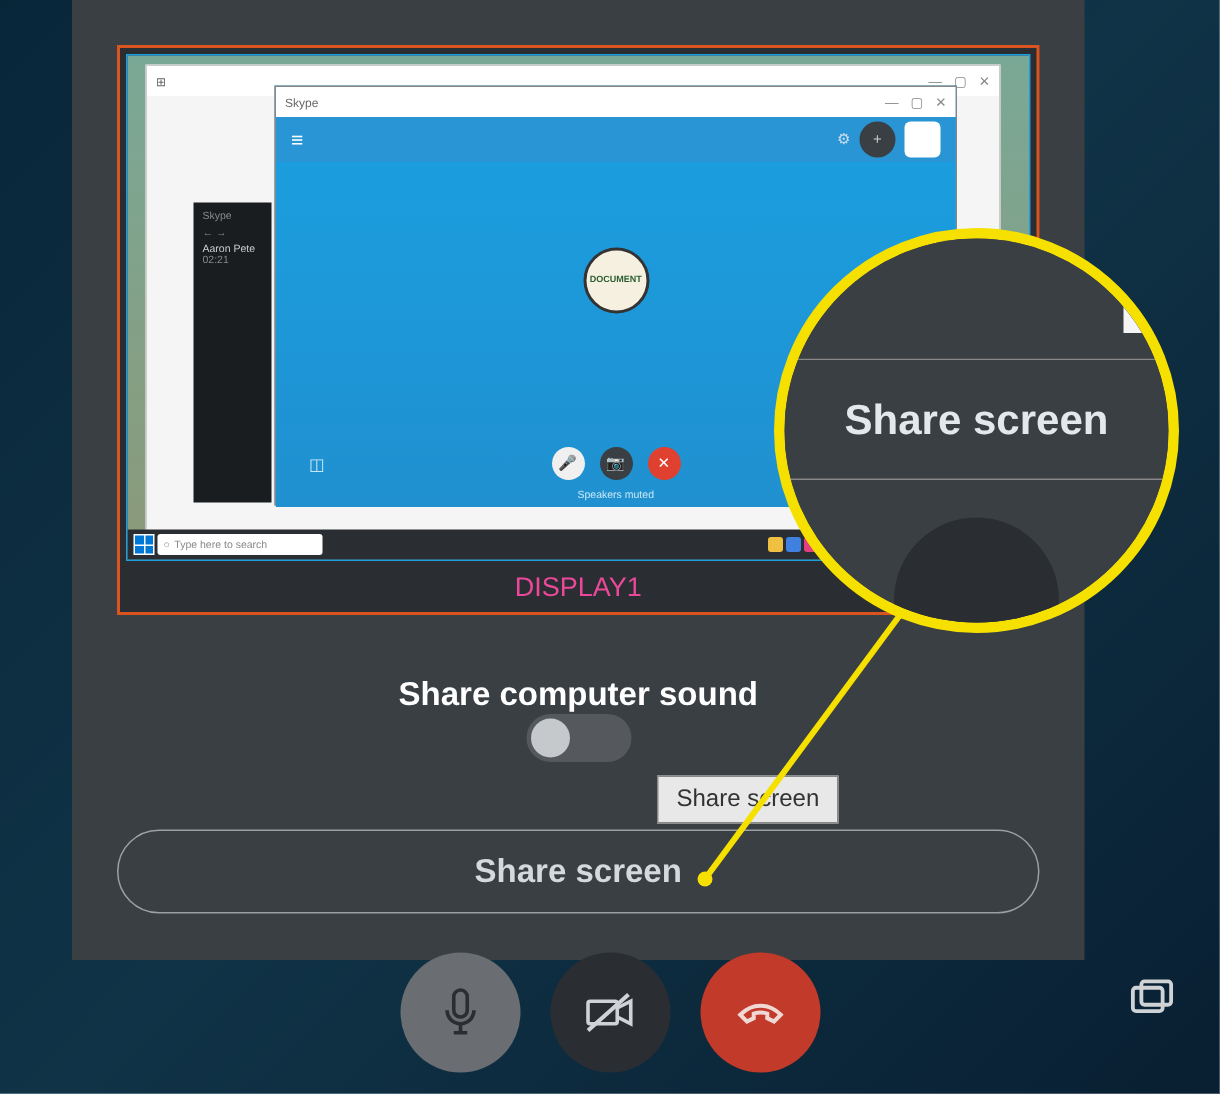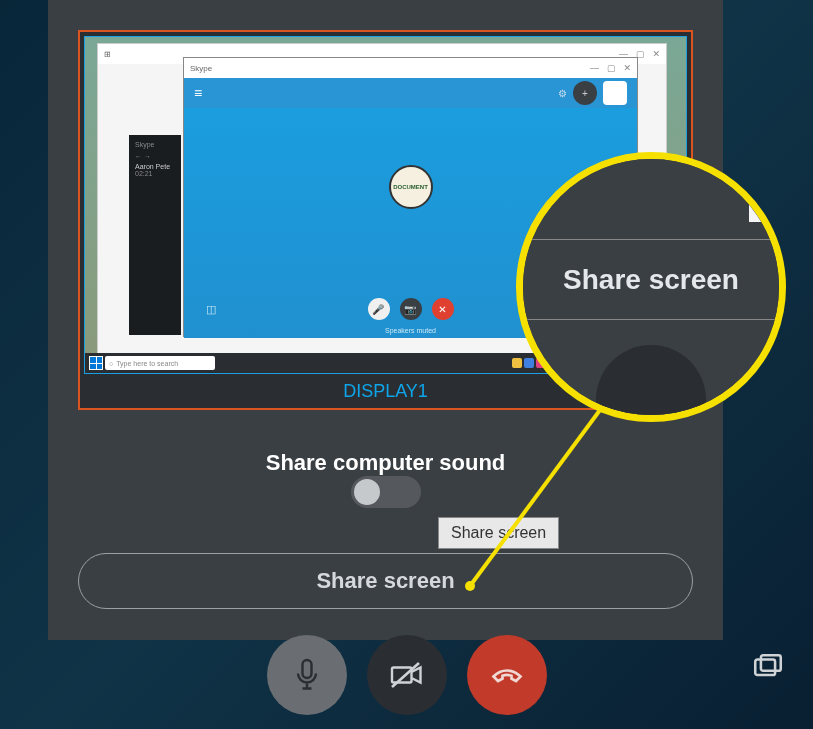--- a/index.html
+++ b/index.html
@@ -196,21 +196,21 @@
   }
   .sim-taskbar .tray i {
     width: 10px; height: 10px;
     border-radius: 2px;
   }
   .display-label {
     position: absolute;
     bottom: 6px;
     left: 0; right: 0;
     text-align: center;
-    color: #0ea5e9;
+    color: #ec4899;
     font-size: 18px;
     font-weight: 400;
   }
   .sound-row {
     display: flex;
     align-items: center;
     justify-content: space-between;
     margin-bottom: 45px;
     flex-direction: column;
   }

